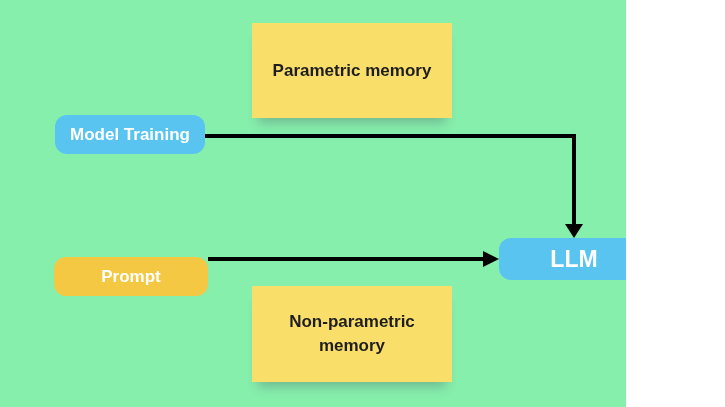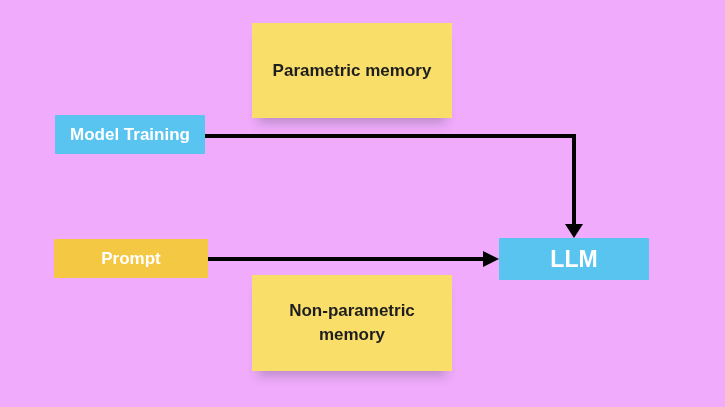--- a/index.html
+++ b/index.html
@@ -2,43 +2,43 @@
 <html><head>
 <meta charset="utf-8">
 <style>
   html, body {
     margin: 0;
     padding: 0;
     font-family: "Liberation Sans", sans-serif;
   }
   .canvas {
     position: relative;
-    width: 725px;
+    width: 626px;
     height: 407px;
-    background: #f0abfc;
+    background: #86efac;
     overflow: hidden;
   }
   .edges {
     position: absolute;
     left: 0;
     top: 0;
     pointer-events: none;
   }
   .node {
     position: absolute;
     display: flex;
     align-items: center;
     justify-content: center;
     box-sizing: border-box;
     text-align: center;
   }
   .rect-node {
     font-size: 17px;
     font-weight: 700;
-    border-radius: 1px;
+    border-radius: 12px;
   }
   .sticky-node {
     font-size: 17px;
     font-weight: 700;
     line-height: 24px;
     box-shadow: 0 11px 10px -6px rgba(70, 70, 90, 0.30);
   }
   #node-parametric-memory {
     left: 252px; top: 23px; width: 200px; height: 95px;
   }
@@ -75,25 +75,25 @@
   </svg>
 
   <div class="node sticky-node" id="node-parametric-memory" style="background: rgb(249, 222, 106);">
     <span class="sticky-label" style="color: rgb(30, 30, 30);">Parametric memory</span>
   </div>
 
   <div class="node rect-node" id="node-model-training" style="background: rgb(90, 196, 241);">
     <span style="color: rgb(255, 255, 255);">Model Training</span>
   </div>
 
-  <div class="node rect-node" id="node-prompt" style="background: rgb(244, 200, 66);">
+  <div class="node rect-node" id="node-prompt" style="background: rgb(244, 200, 66); margin-top: 18px;">
     <span style="color: rgb(255, 255, 255);">Prompt</span>
   </div>
 
   <div class="node rect-node" id="node-llm" style="background: rgb(90, 196, 241);">
     <span style="color: rgb(255, 255, 255);">LLM</span>
   </div>
 
-  <div class="node sticky-node" id="node-non-parametric-memory" style="background: rgb(249, 222, 106);">
+  <div class="node sticky-node" id="node-non-parametric-memory" style="background: rgb(249, 222, 106); margin-top: 11px;">
     <span class="sticky-label" style="color: rgb(30, 30, 30);">Non-parametric memory</span>
   </div>
 
 </div>
 
 </body></html>

